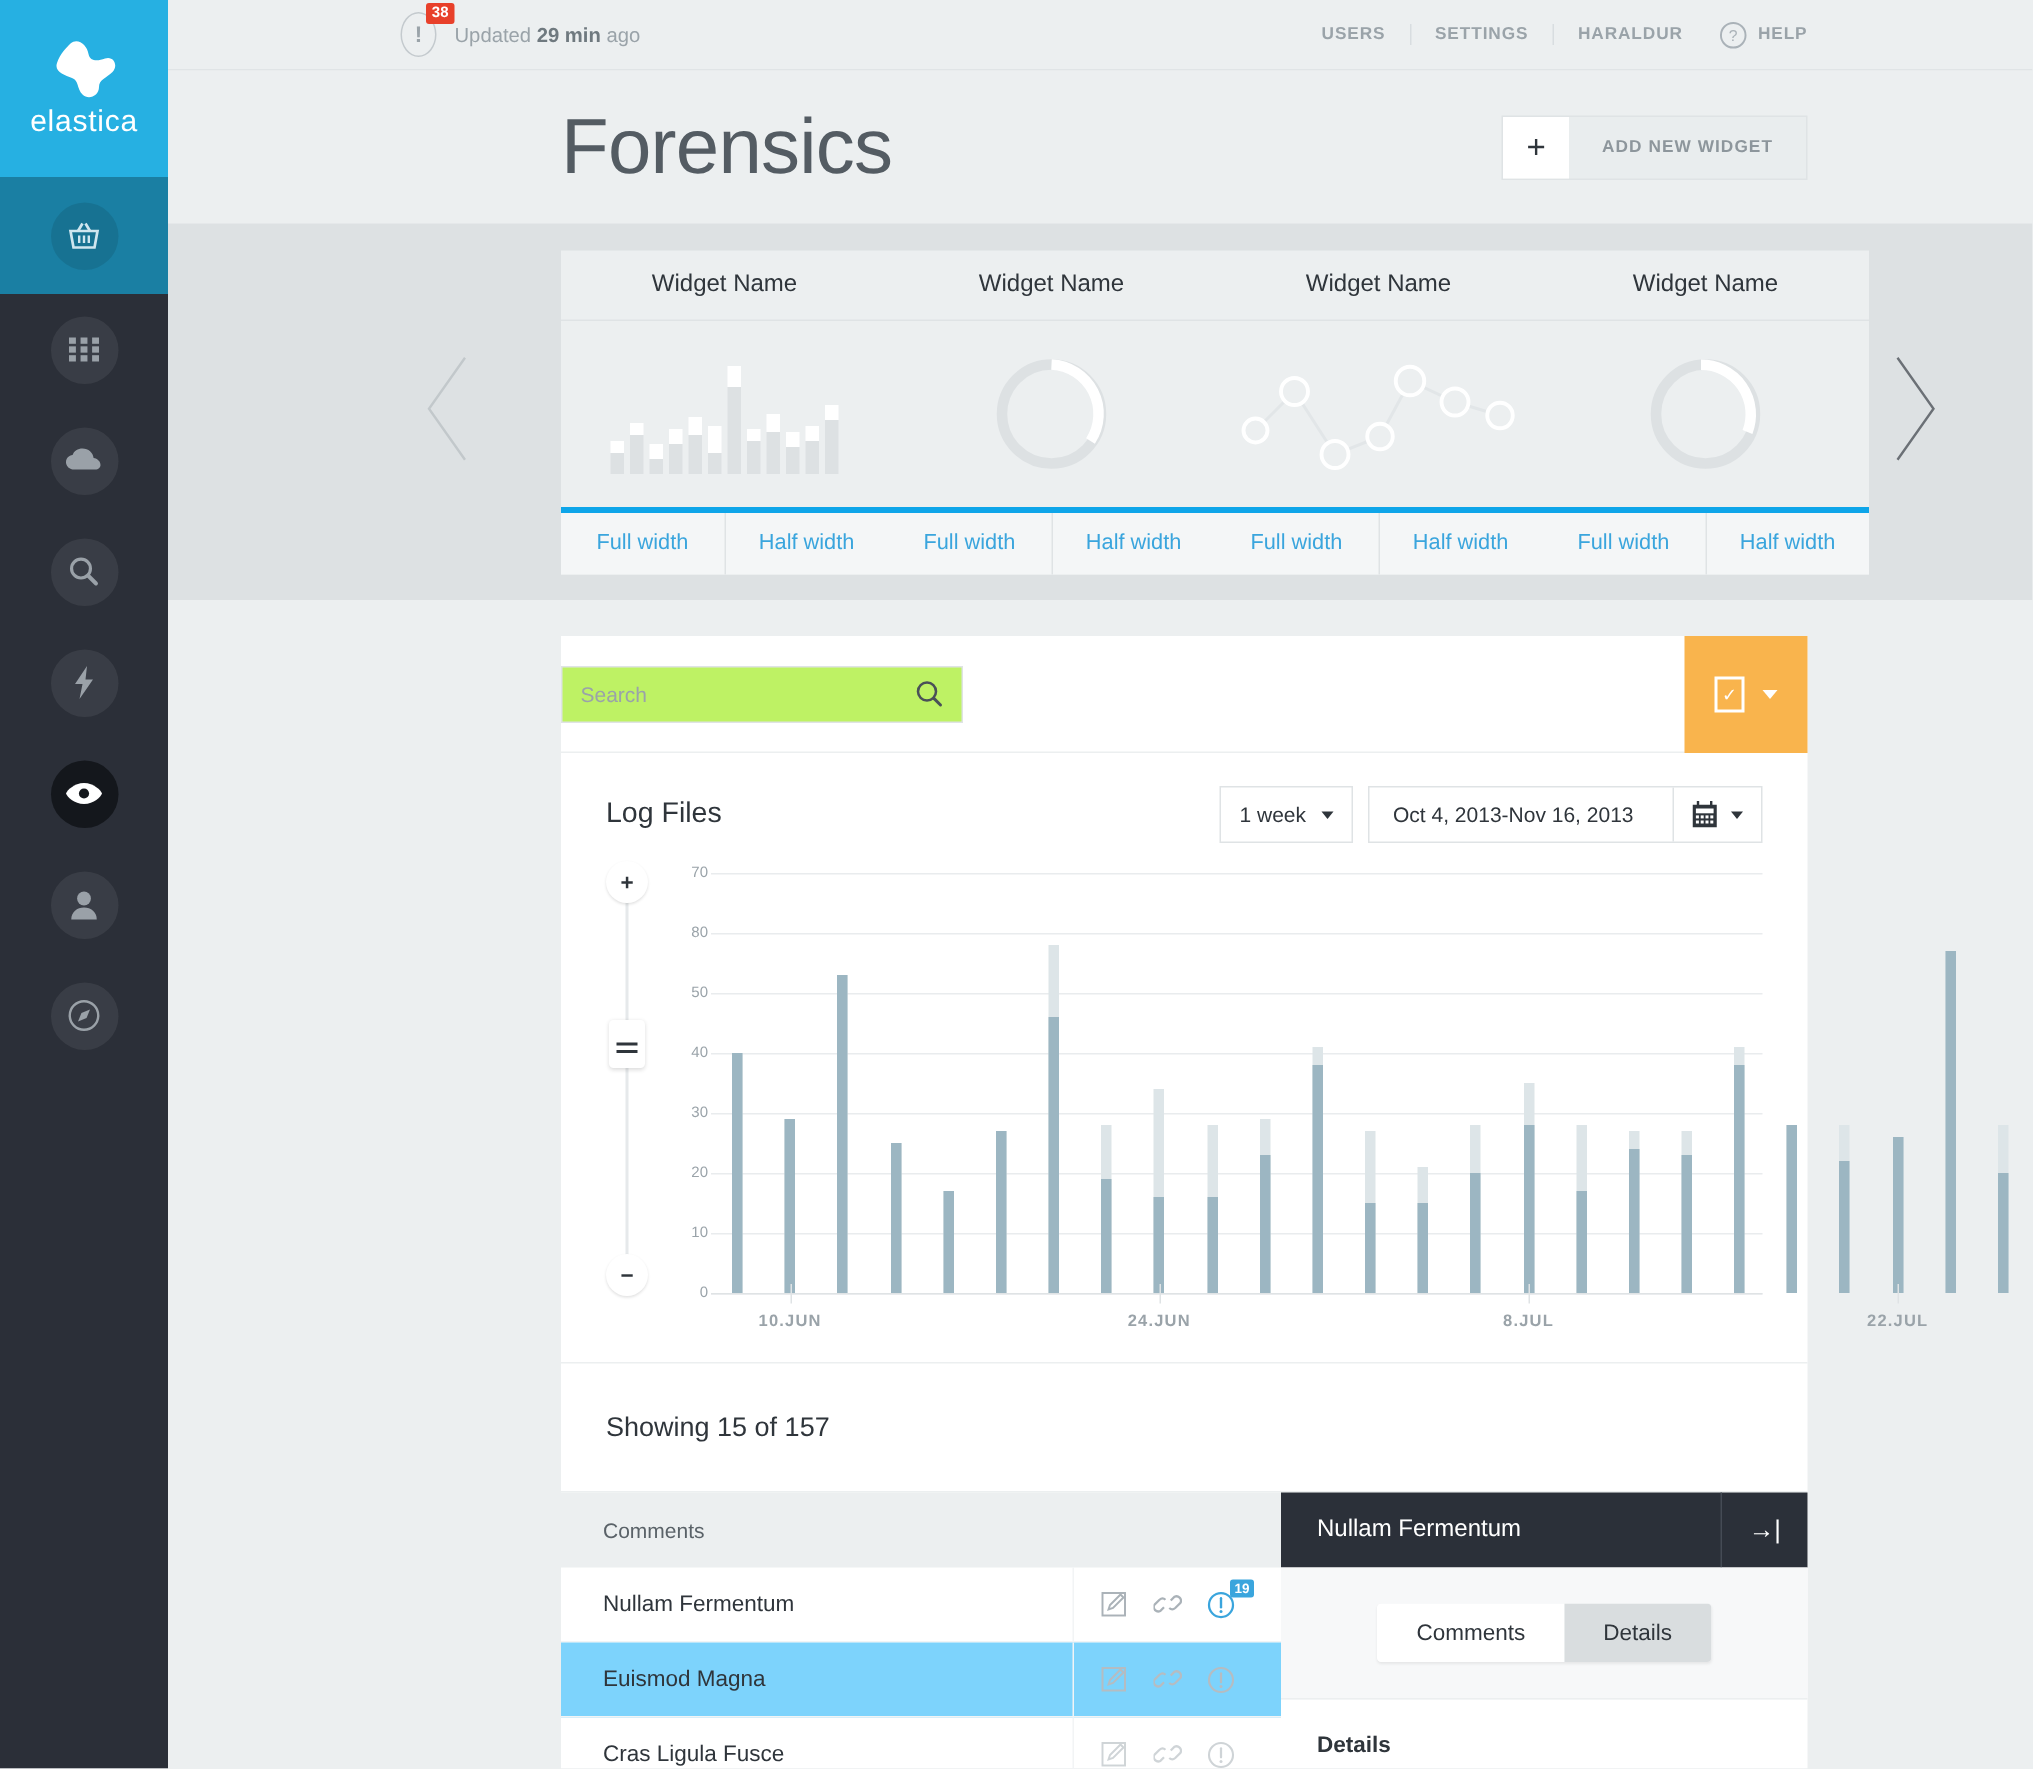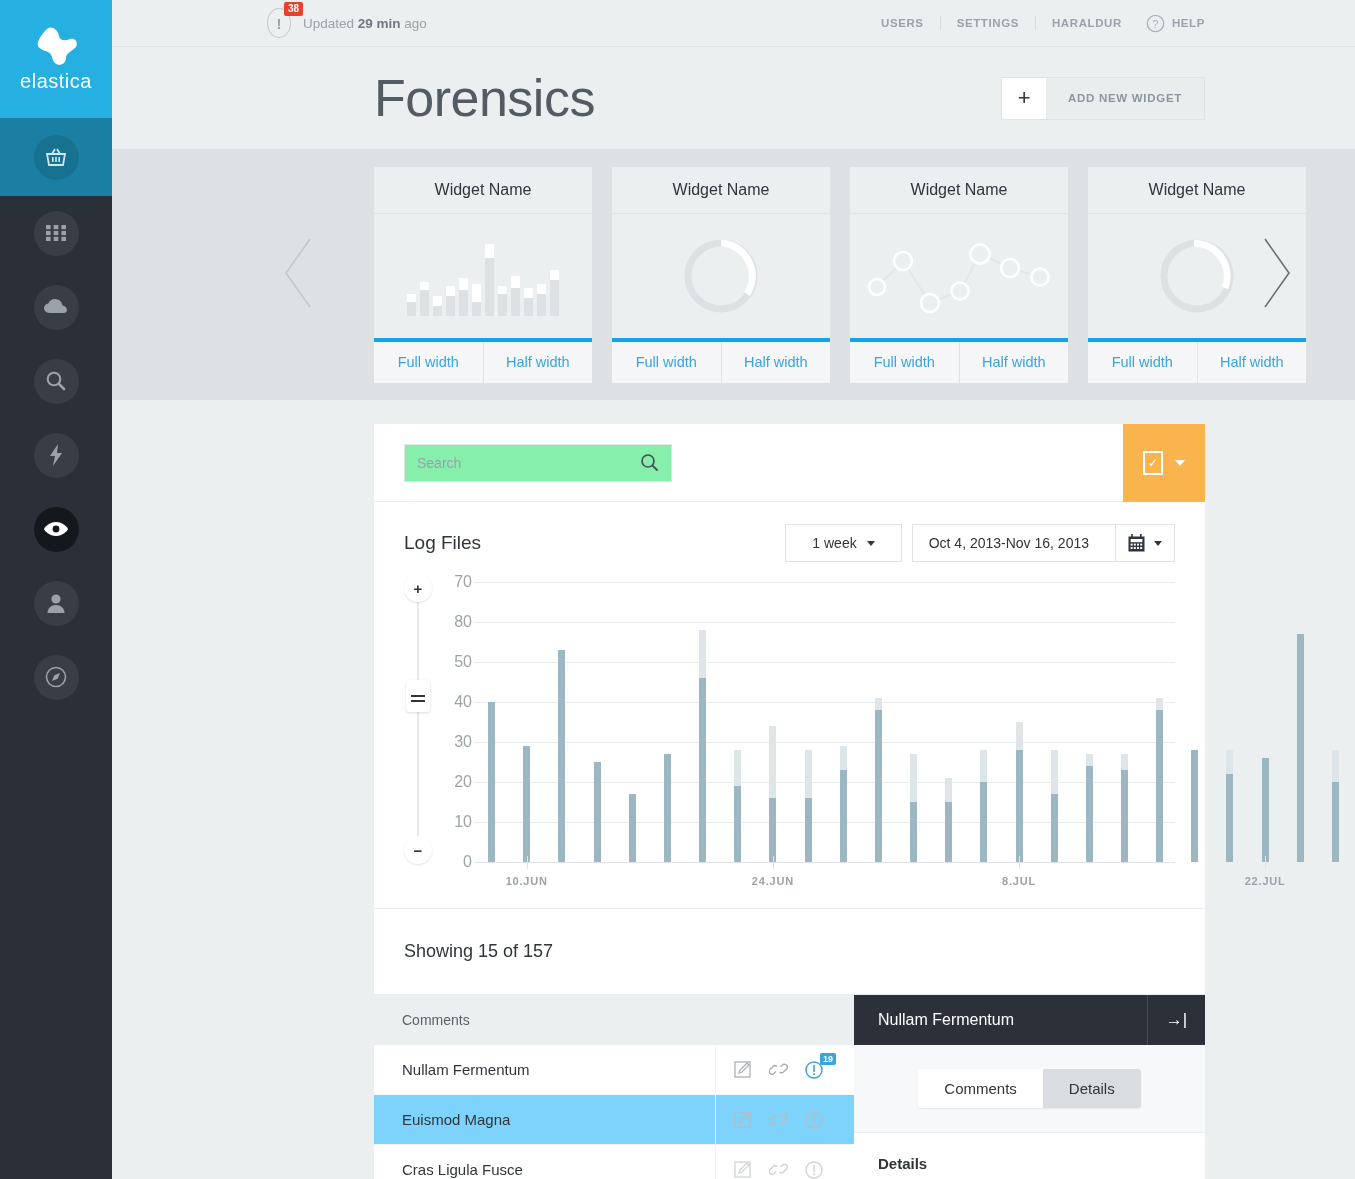--- a/index.html
+++ b/index.html
@@ -103,21 +103,21 @@
   
   .carousel {
     background: #dde1e3; height: 251px; position: relative;
     display: flex; align-items: center; padding: 0 150px 0 0;
   }
   .carousel .caret {
     position: absolute; top: 50%; transform: translateY(-50%);
   }
   .caret-left { left: 168px; }
   .caret-right { right: 60px; }
-  .cards { display: flex; gap: 20px; margin-left: 262px; }
+  .cards { display: flex; margin-left: 262px; }
   .card {
     width: 218px; background: #eceff0;
     display: flex; flex-direction: column;
   }
   .card-title {
     height: 47px; display: flex; align-items: center; justify-content: center;
     font-size: 16px; color: #2f353b; border-bottom: 1px solid #dfe3e5;
   }
   .card-body {
     height: 124px; display: flex; align-items: center; justify-content: center;
@@ -144,22 +144,22 @@
 
   
   .content-scroll { flex: 1; overflow: hidden; background: #eceff0; }
   .panel { margin: 24px 150px 0 262px; background: #fff; }
 
   .search-row {
     height: 78px; display: flex; align-items: center;
     border-bottom: 1px solid #eceff0; position: relative;
   }
   .search-box {
-    margin-left: 30px; width: 268px; height: 38px;
-    border: 1px solid #dfe3e5; background: #86efac;
+    width: 268px; height: 38px;
+    border: 1px solid #dfe3e5; background: #bef264;
     display: flex; align-items: center; padding: 0 12px;
   }
   .search-box input {
     border: none; outline: none; flex: 1; font-size: 14px; color: #6f797f;
     font-family: "Liberation Sans", sans-serif; background: transparent;
   }
   .search-box input::placeholder { color: #9aa3a9; }
   .orange-btn {
     position: absolute; right: 0; top: 0; width: 82px; height: 78px;
     background: #f9b44d; display: flex; align-items: center; justify-content: center;
@@ -173,21 +173,21 @@
   .orange-caret { width: 0;height:0;border-left:5px solid transparent;border-right:5px solid transparent;border-top:6px solid #fff;}
 
   
   .chart-head {
     display: flex; align-items: center; padding: 22px 30px 0 30px;
   }
   .chart-title { font-size: 19px; color: #2f353b; }
   .chart-controls { margin-left: auto; display: flex; gap: 10px; }
   .ctl {
     border: 1px solid #dfe3e5; background: #fff; height: 38px;
-    display: flex; align-items: center; padding: 0 26px;
+    display: flex; align-items: center; padding: 0 12px;
     font-size: 14px; color: #2f353b; gap: 10px;
   }
   .ctl .dcaret { width:0;height:0;border-left:4px solid transparent;border-right:4px solid transparent;border-top:5px solid #2f353b;}
   .ctl-date { padding: 0; }
   .ctl-date .datetext { padding: 0 16px; display:flex;align-items:center;height:100%; }
   .ctl-date .calbtn {
     border-left: 1px solid #dfe3e5; padding: 0 12px; display: flex;
     align-items: center; gap: 9px; height: 100%;
   }
 
@@ -212,21 +212,21 @@
     background: #fff; border-radius: 3px; box-shadow: 0 1px 3px rgba(0,0,0,0.14);
     display: flex; align-items: center; justify-content: center;
   }
   .zs-handle i { display:block; width:14px; height:2px; background:#2f353b; position:relative;}
   .zs-handle i:after { content:""; position:absolute; top:5px; left:0; width:14px;height:2px;background:#2f353b;}
 
   .plot { position: absolute; left: 48px; right: 0; top: 0; height: 340px; }
   .grid-line { position: absolute; left: 22px; right: 0; height: 1px; background: #e9ecee; }
   .y-label {
     position: absolute; left: 0; width: 20px; text-align: right;
-    font-size: 16px; color: #9aa3a9; transform: translateY(-50%);
+    font-size: 10px; color: #9aa3a9; transform: translateY(-50%);
   }
   .bars-layer { position: absolute; left: 22px; right: 0; top: 14px; height: 280px; }
   .bar { position: absolute; bottom: 0; width: 7px; }
   .bar .seg-top { position: absolute; bottom: 0; width: 100%; background: #dde5e8; }
   .bar .seg-bot { position: absolute; bottom: 0; width: 100%; background: #9cb6c2; }
   .axis-line { position: absolute; left: 22px; right: 0; top: 294px; height: 1px; background: #dfe3e5; }
   .tick { position: absolute; top: 288px; width: 1px; height: 13px; background: #dfe3e5; }
   .x-label {
     position: absolute; top: 307px; font-size: 11px; color: #9aa3a9;
     letter-spacing: 0.8px; transform: translateX(-50%); font-weight: 700;

